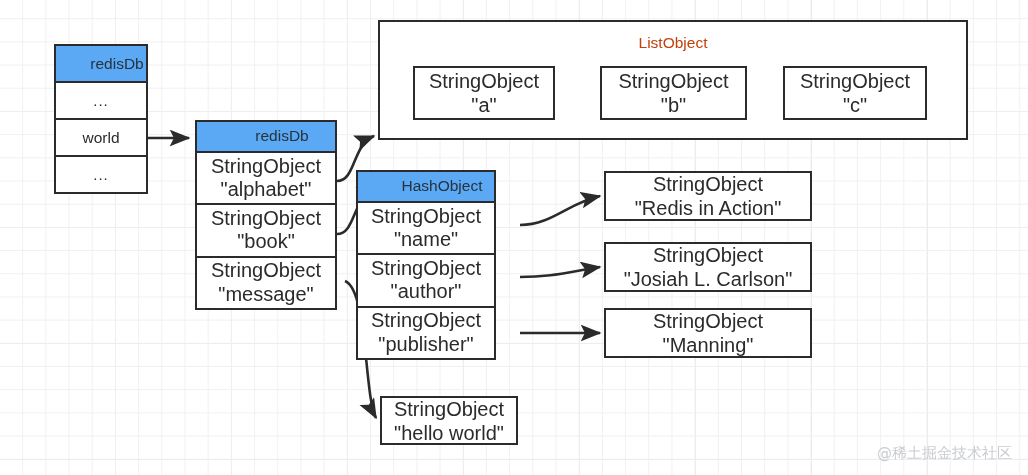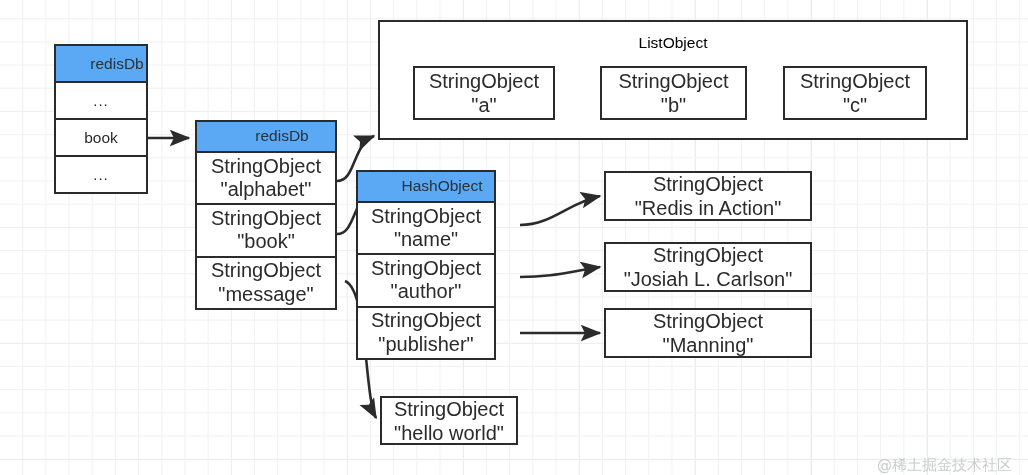--- a/index.html
+++ b/index.html
@@ -79,30 +79,30 @@
     position: absolute;
     box-sizing: border-box;
     border: 2.4px solid #2b2b2b;
     background: #ffffff;
   }
   .container-title {
     position: absolute;
     left: 0;
     right: 0;
     text-align: center;
-    color: #000000;
+    color: #c2410c;
   }
   .f16 { font-size: 15.5px; }
   .f15 { font-size: 20px; }
   .dots { letter-spacing: 1px; font-size: 15px; }
 
   .watermark {
     position: absolute;
     right: 16px;
-    bottom: 0;
+    bottom: 12px;
     font-size: 15px;
     color: #c9ccd1;
     font-family: "DejaVu Sans", sans-serif;
     white-space: nowrap;
   }
 </style>
 </head>
 <body>
 
 <div id="canvas">
@@ -127,21 +127,21 @@
 
       <path d="M520,277 C552,277 568,272 600,267"></path>
 
       <path d="M520,333 L600,333"></path>
     </g>
   </svg>
 
   <div class="tbl" style="left:54px; top:44px; width:94px; height:150px;">
     <div class="cell head f16">redisDb</div>
     <div class="cell dots">...</div>
-    <div class="cell f16">book</div>
+    <div class="cell f16">world</div>
     <div class="cell dots">...</div>
   </div>
 
   <div class="tbl" style="left:195px; top:120px; width:142px; height:190px;">
     <div class="cell head f16" style="flex:0 0 31px;">redisDb</div>
     <div class="cell">
       <span class="f15">StringObject</span>
       <span class="f15">"alphabet"</span>
     </div>
     <div class="cell">

